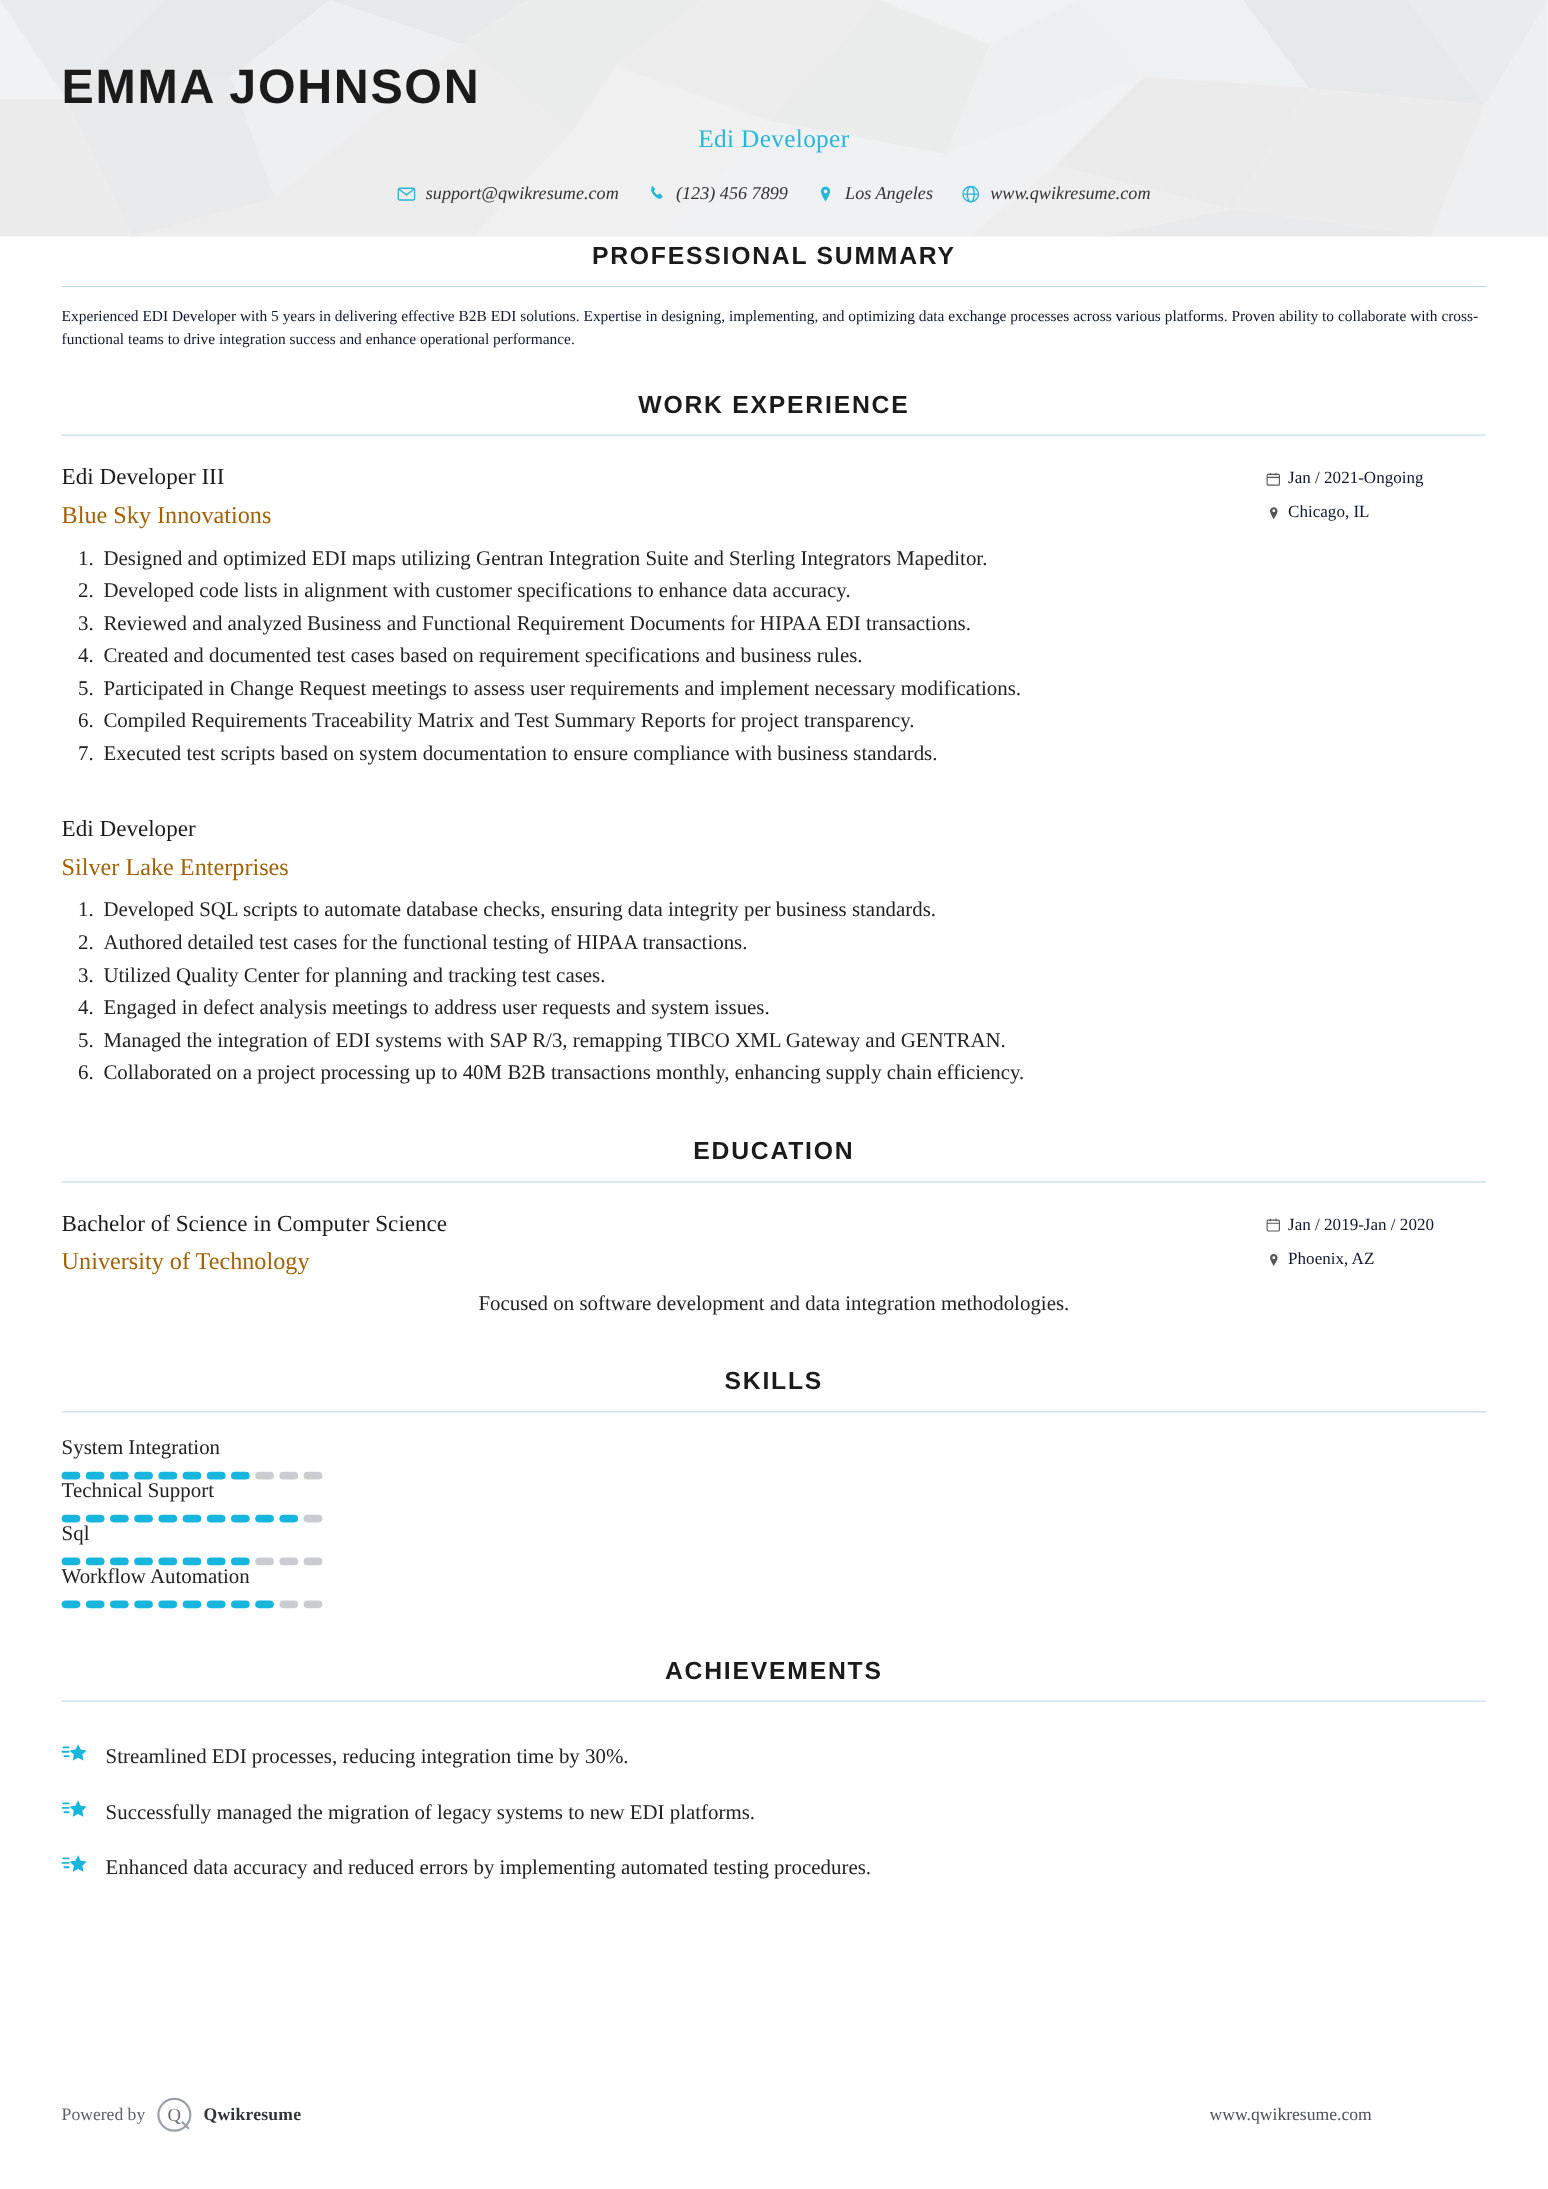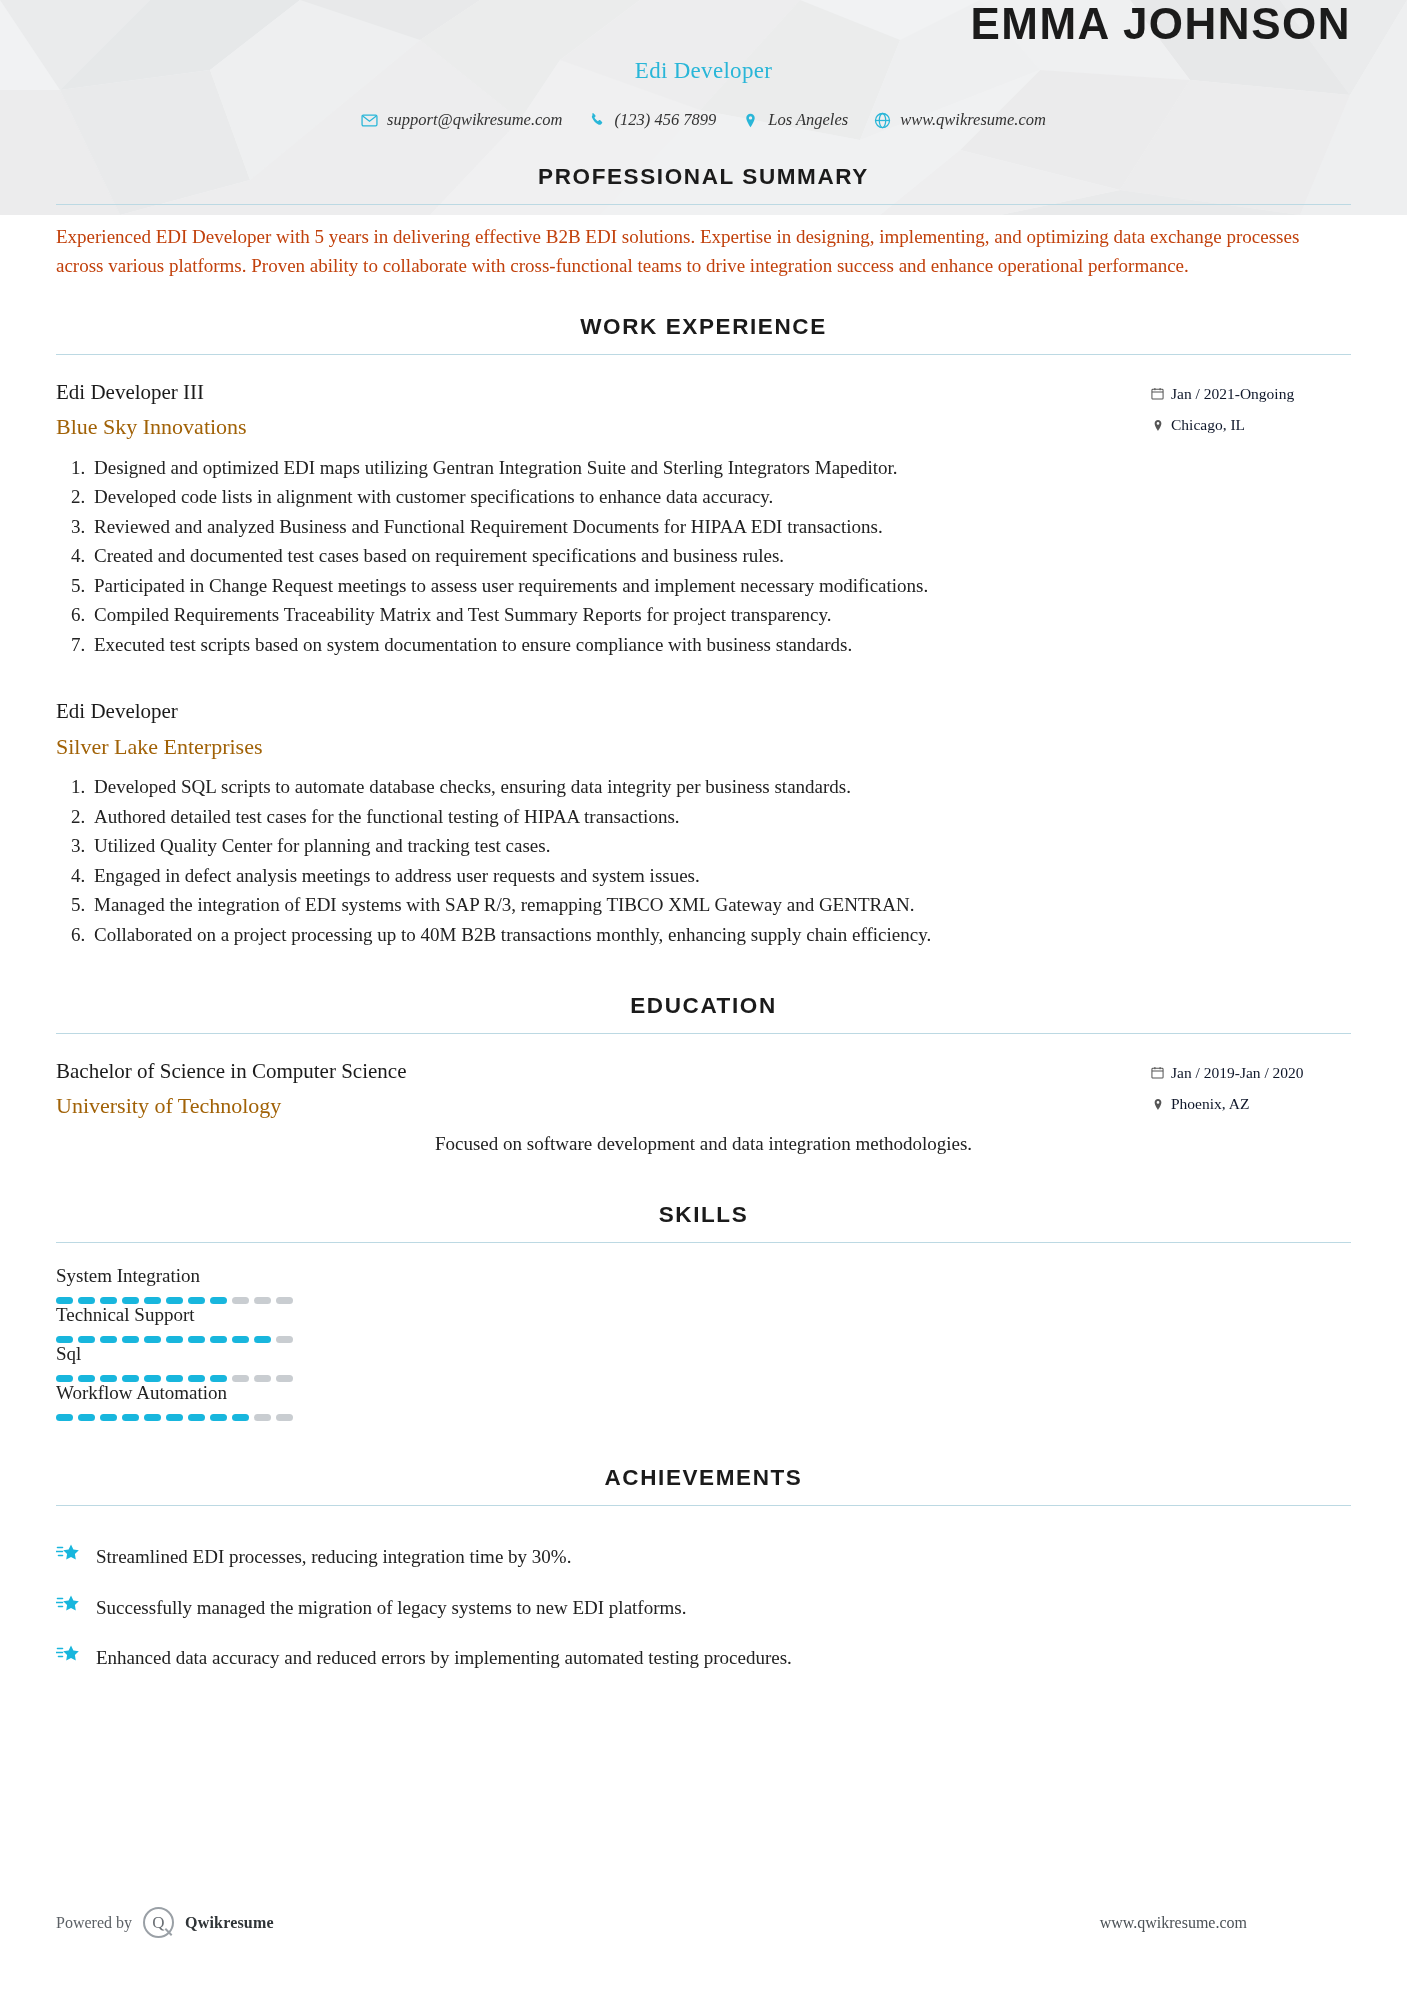--- a/index.html
+++ b/index.html
@@ -36,26 +36,27 @@
 
   .content {
     position: relative;
     z-index: 2;
     padding: 0 56px;
     box-sizing: border-box;
   }
 
   
   .name {
-    text-align: right;
+    text-align: left;
     font-family: "Liberation Sans", sans-serif;
     font-weight: bold;
     font-size: 44px;
     letter-spacing: 1.5px;
     color: #1b1b1b;
+    padding-top: 56px;
     line-height: 1.1;
   }
   .job-title {
     text-align: center;
     font-family: "Liberation Serif", serif;
     font-size: 23px;
     color: #29b6d8;
     margin-top: 10px;
     letter-spacing: 0.3px;
   }
@@ -98,23 +99,23 @@
     text-transform: uppercase;
   }
   .section-rule {
     height: 1px;
     background: #bcd9e3;
     margin-top: 14px;
   }
 
   .summary-text {
     margin-top: 18px;
-    font-size: 19px;
+    font-size: 14px;
     line-height: 1.48;
-    color: #c2410c;
+    color: #0f172a;
     text-align: left;
   }
 
   
   .entry { margin-top: 24px; }
   .entry-head {
     display: flex;
     justify-content: space-between;
     align-items: flex-start;
   }

